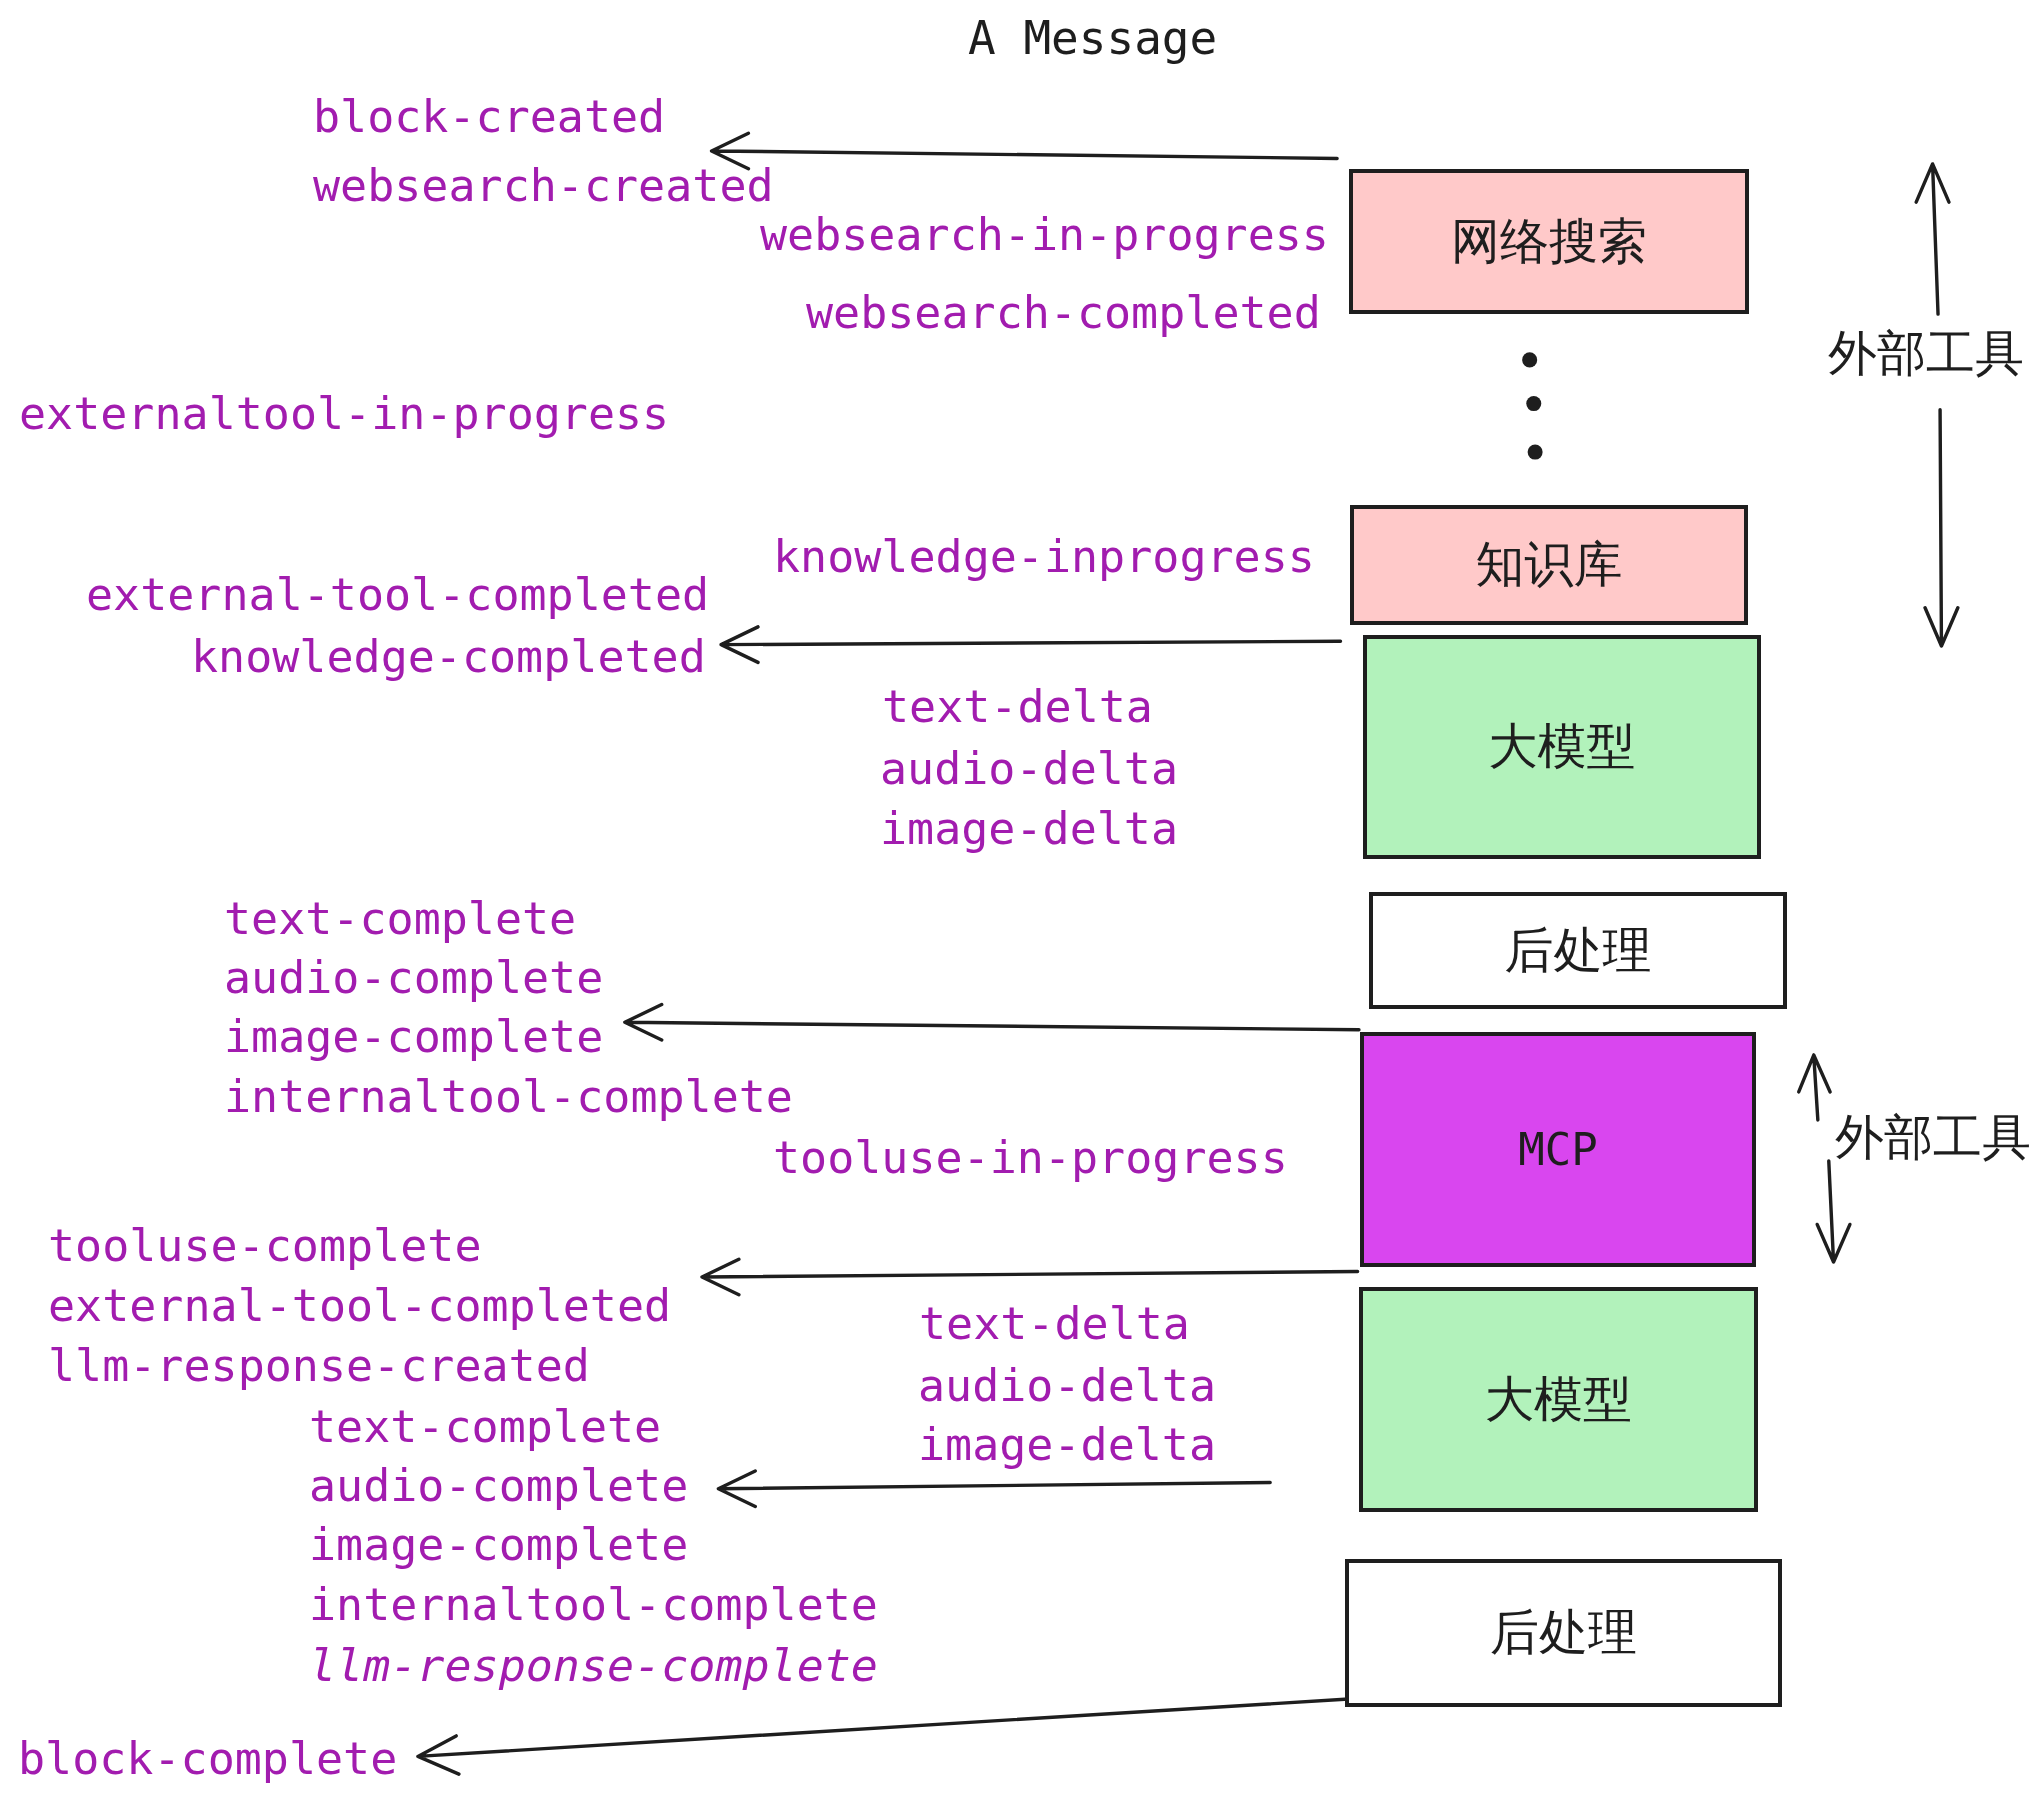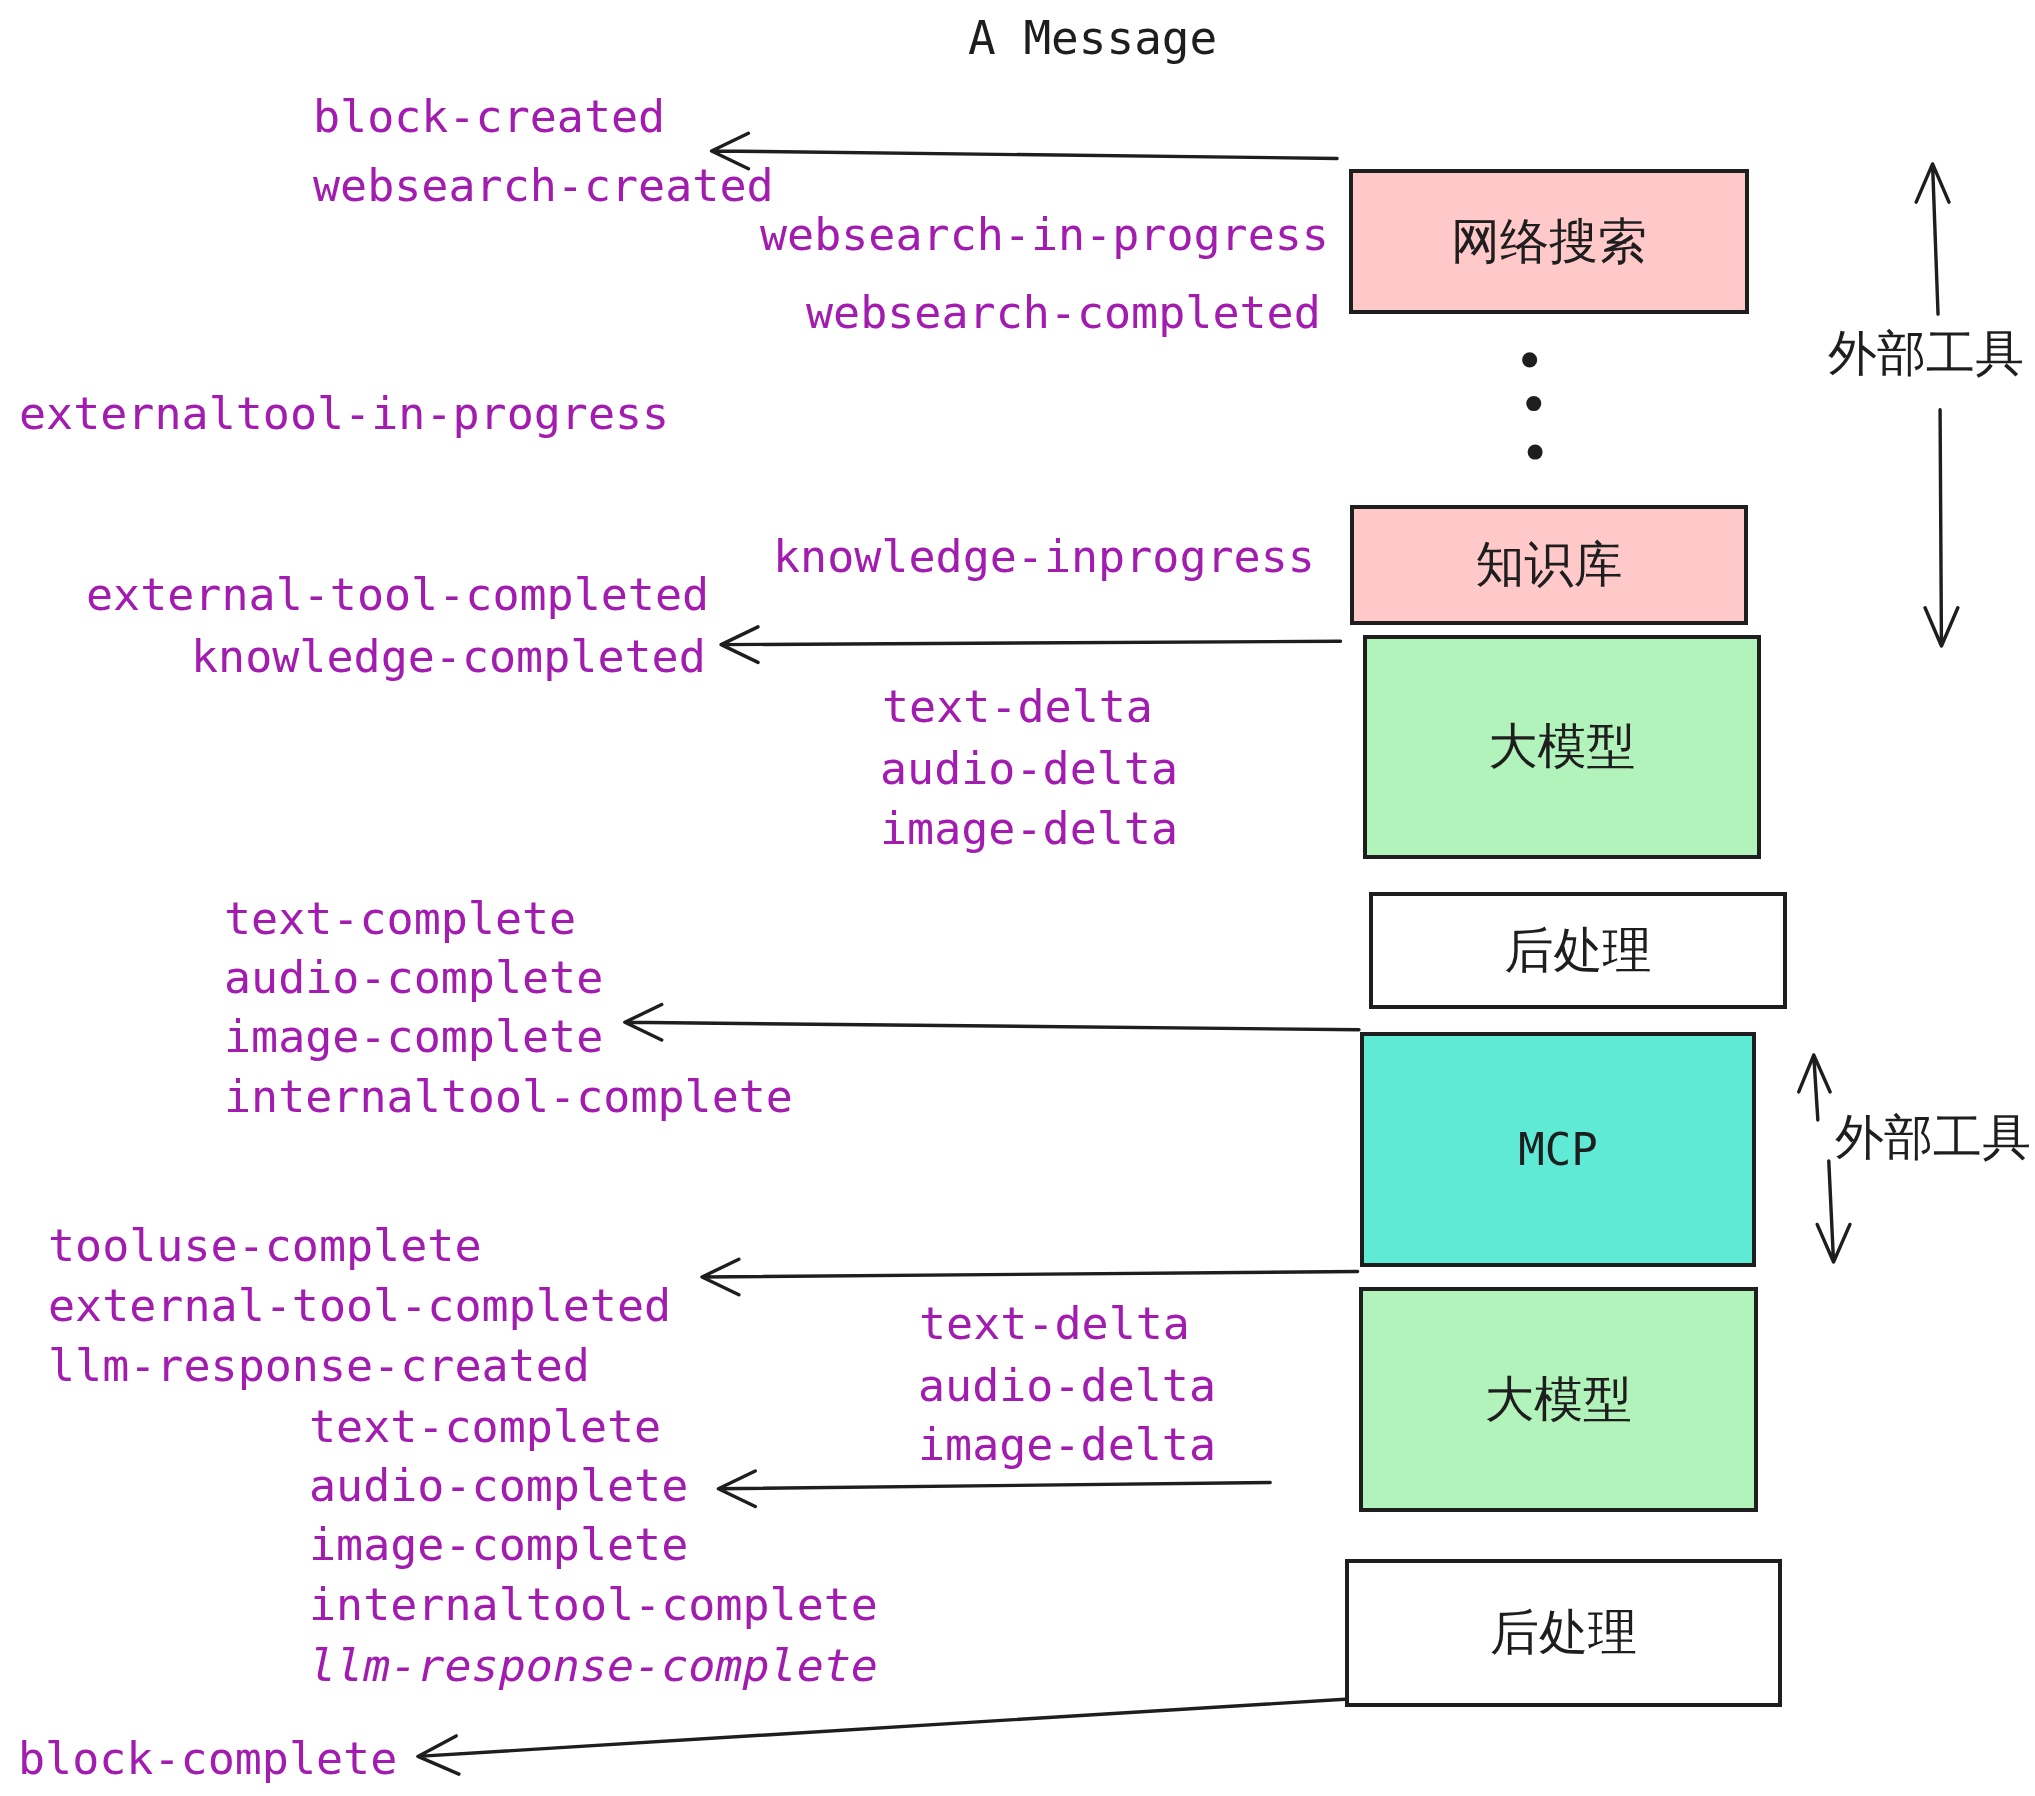--- a/index.html
+++ b/index.html
@@ -48,21 +48,21 @@
       <circle cx="2248" cy="662" r="11"></circle>
     </g>
   </svg>
 
   <div class="title" style="left:968px;top:15px;">A Message</div>
 
   <div class="box" style="left:1349px;top:169px;width:400px;height:145px;background:#ffc9c9;">网络搜索</div>
   <div class="box" style="left:1350px;top:505px;width:398px;height:120px;background:#ffc9c9;">知识库</div>
   <div class="box" style="left:1363px;top:635px;width:398px;height:224px;background:#b2f2bb;">大模型</div>
   <div class="box" style="left:1369px;top:892px;width:418px;height:117px;background:#ffffff;">后处理</div>
-  <div class="box mono" style="left:1360px;top:1032px;width:396px;height:235px;background:#5eead4;">MCP</div>
+  <div class="box mono" style="left:1360px;top:1032px;width:396px;height:235px;background:#d946ef;">MCP</div>
   <div class="box" style="left:1359px;top:1287px;width:399px;height:225px;background:#b2f2bb;">大模型</div>
   <div class="box" style="left:1345px;top:1559px;width:437px;height:148px;background:#ffffff;">后处理</div>
 
   <div class="side" style="left:1828px;top:329px;">外部工具</div>
   <div class="side" style="left:1835px;top:1113px;">外部工具</div>
 
   <div class="ev" style="left:313px;top:94px;">block-created</div>
   <div class="ev" style="left:313px;top:163px;">websearch-created</div>
   <div class="ev" style="left:760px;top:212px;">websearch-in-progress</div>
   <div class="ev" style="left:762px;top:290px;margin-left:44px;">websearch-completed</div>
@@ -70,20 +70,21 @@
   <div class="ev" style="left:773px;top:534px;">knowledge-inprogress</div>
   <div class="ev" style="left:86px;top:572px;">external-tool-completed</div>
   <div class="ev" style="left:191px;top:634px;">knowledge-completed</div>
   <div class="ev" style="left:882px;top:684px;">text-delta</div>
   <div class="ev" style="left:880px;top:746px;">audio-delta</div>
   <div class="ev" style="left:880px;top:806px;">image-delta</div>
   <div class="ev" style="left:224px;top:896px;">text-complete</div>
   <div class="ev" style="left:224px;top:955px;">audio-complete</div>
   <div class="ev" style="left:224px;top:1014px;">image-complete</div>
   <div class="ev" style="left:224px;top:1074px;">internaltool-complete</div>
+  <div class="ev" style="left:773px;top:1135px;">tooluse-in-progress</div>
   <div class="ev" style="left:48px;top:1223px;">tooluse-complete</div>
   <div class="ev" style="left:48px;top:1283px;">external-tool-completed</div>
   <div class="ev" style="left:48px;top:1343px;">llm-response-created</div>
   <div class="ev" style="left:919px;top:1301px;">text-delta</div>
   <div class="ev" style="left:918px;top:1363px;">audio-delta</div>
   <div class="ev" style="left:918px;top:1422px;">image-delta</div>
   <div class="ev" style="left:309px;top:1404px;">text-complete</div>
   <div class="ev" style="left:309px;top:1463px;">audio-complete</div>
   <div class="ev" style="left:309px;top:1522px;">image-complete</div>
   <div class="ev" style="left:309px;top:1582px;">internaltool-complete</div>

